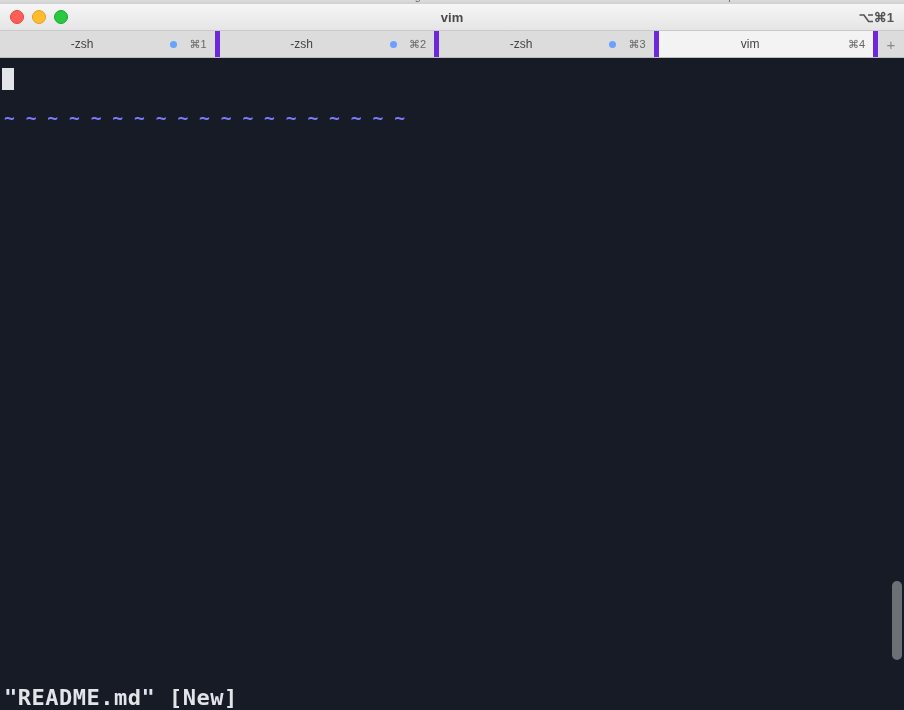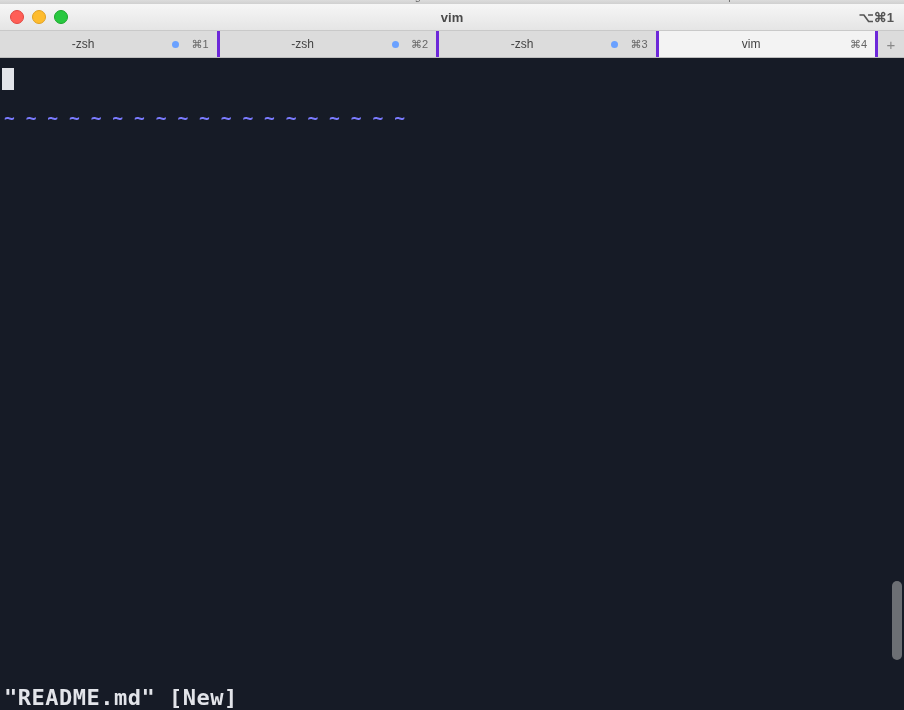--- a/index.html
+++ b/index.html
@@ -71,21 +71,21 @@
     border-bottom: 1px solid #bdbdbd;
   }
   .tab {
     flex: 1;
     display: flex;
     align-items: center;
     justify-content: center;
     gap: 6px;
     font-size: 12px;
     color: #444;
-    border-right: 3px solid #6d28d9;
+    border-right: 5px solid #6d28d9;
     background: #dcdcdc;
     position: relative;
     cursor: pointer;
   }
   .tab.active {
     background: #f3f3f3;
   }
   .tab .label {
     flex: 1;
     text-align: center;

